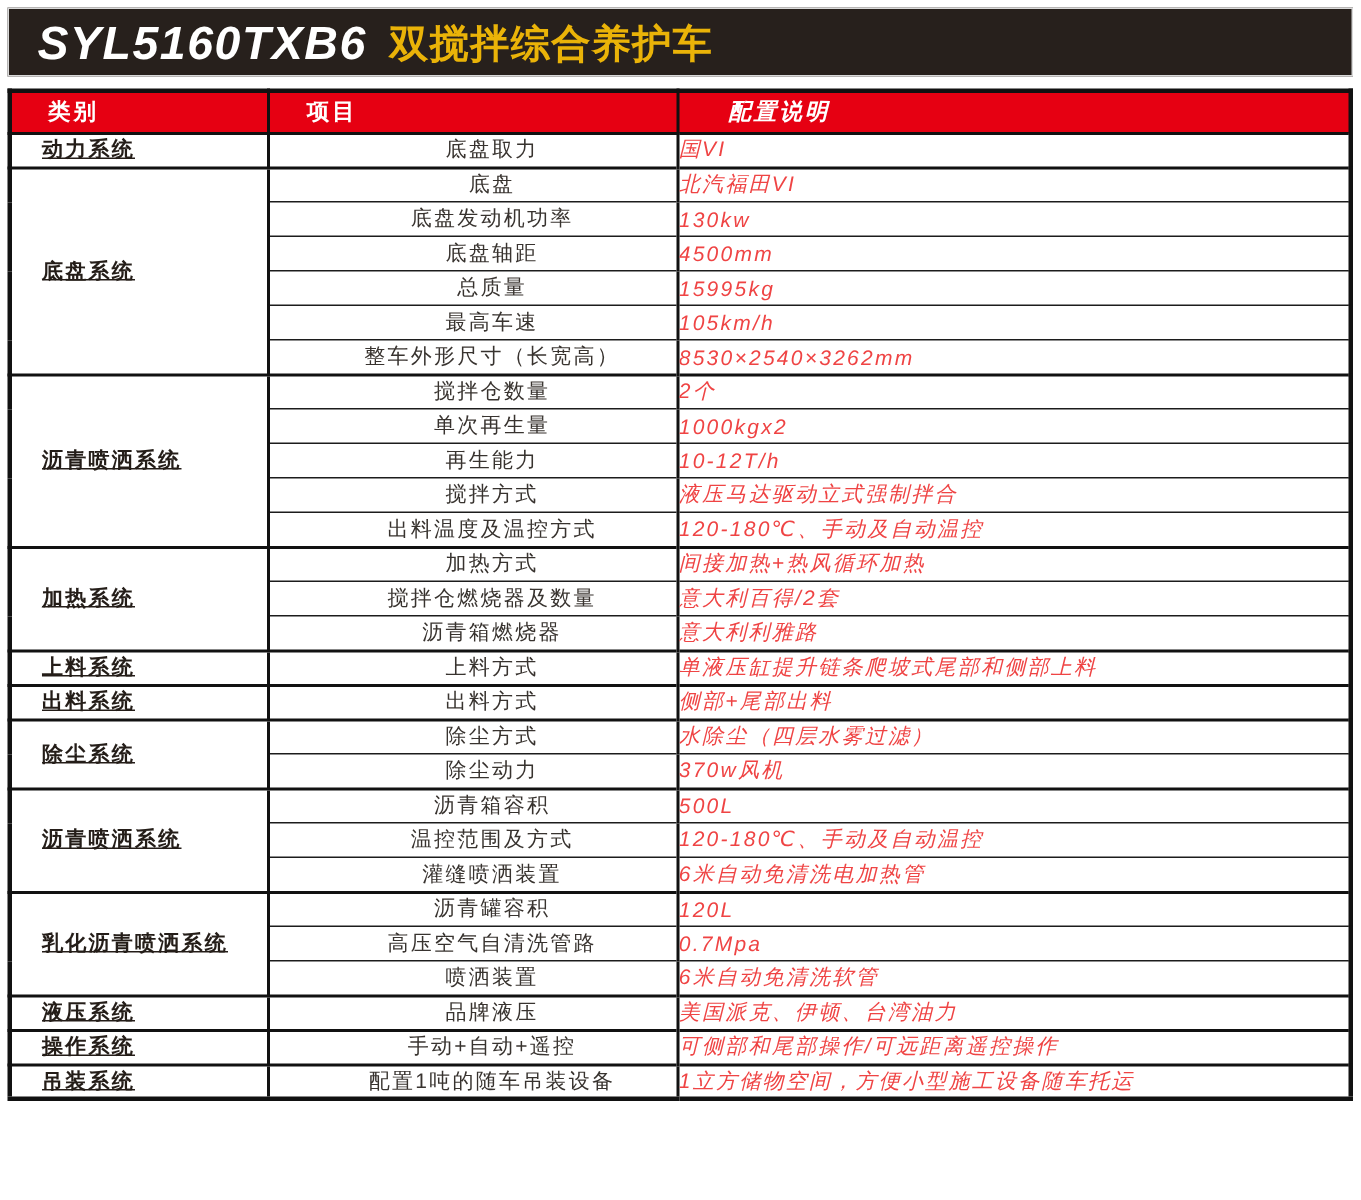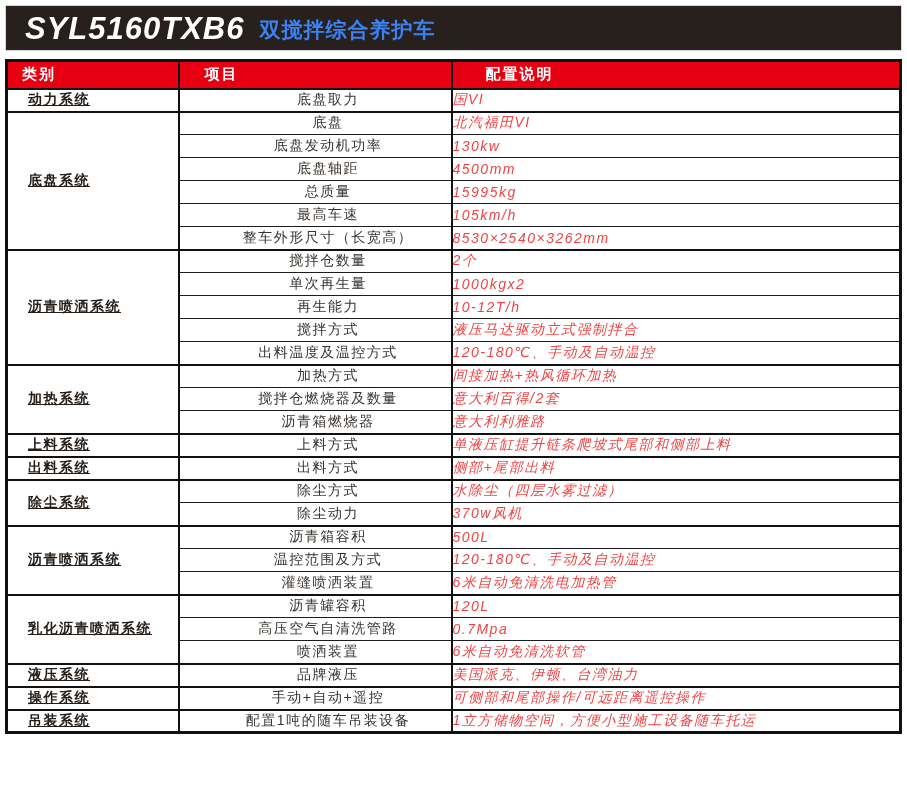--- a/index.html
+++ b/index.html
@@ -35,22 +35,22 @@
   .title-model{
     color:#fff;
     font-size:31px;
     font-weight:bold;
     font-style:italic;
     letter-spacing:1px;
     line-height:1;
     padding-right:2px;
   }
   .title-sub{
-    color:#3b82f6;
-    font-size:21px;
+    color:#eab308;
+    font-size:26px;
     font-weight:600;
     letter-spacing:1px;
     line-height:1;
     padding-top:2px;
     text-align:right;
   }
   
   table.spec{
     width:894px;
     border-collapse:collapse;
@@ -66,23 +66,23 @@
   table.spec th{
     background:var(--red);
     color:#ffffff;
     font-size:15px;
     font-weight:bold;
     letter-spacing:2px;
     text-align:left;
     height:28px;
     border-width:2px;
   }
-  table.spec th.h-cat{padding-left:14px;}
+  table.spec th.h-cat{padding-left:24px;}
   table.spec th.h-item{padding-left:25px;}
-  table.spec th.h-val{padding-left:33px;}
+  table.spec th.h-val{padding-left:33px;font-style:italic;}
   table.spec td{
     height:23px;
     font-size:14px;
     letter-spacing:1.5px;
     border-left:2px solid var(--border);
     border-right:2px solid var(--border);
     border-top:1px solid #1c1c1c;
     border-bottom:1px solid #1c1c1c;
     background:#ffffff;
     white-space:nowrap;

